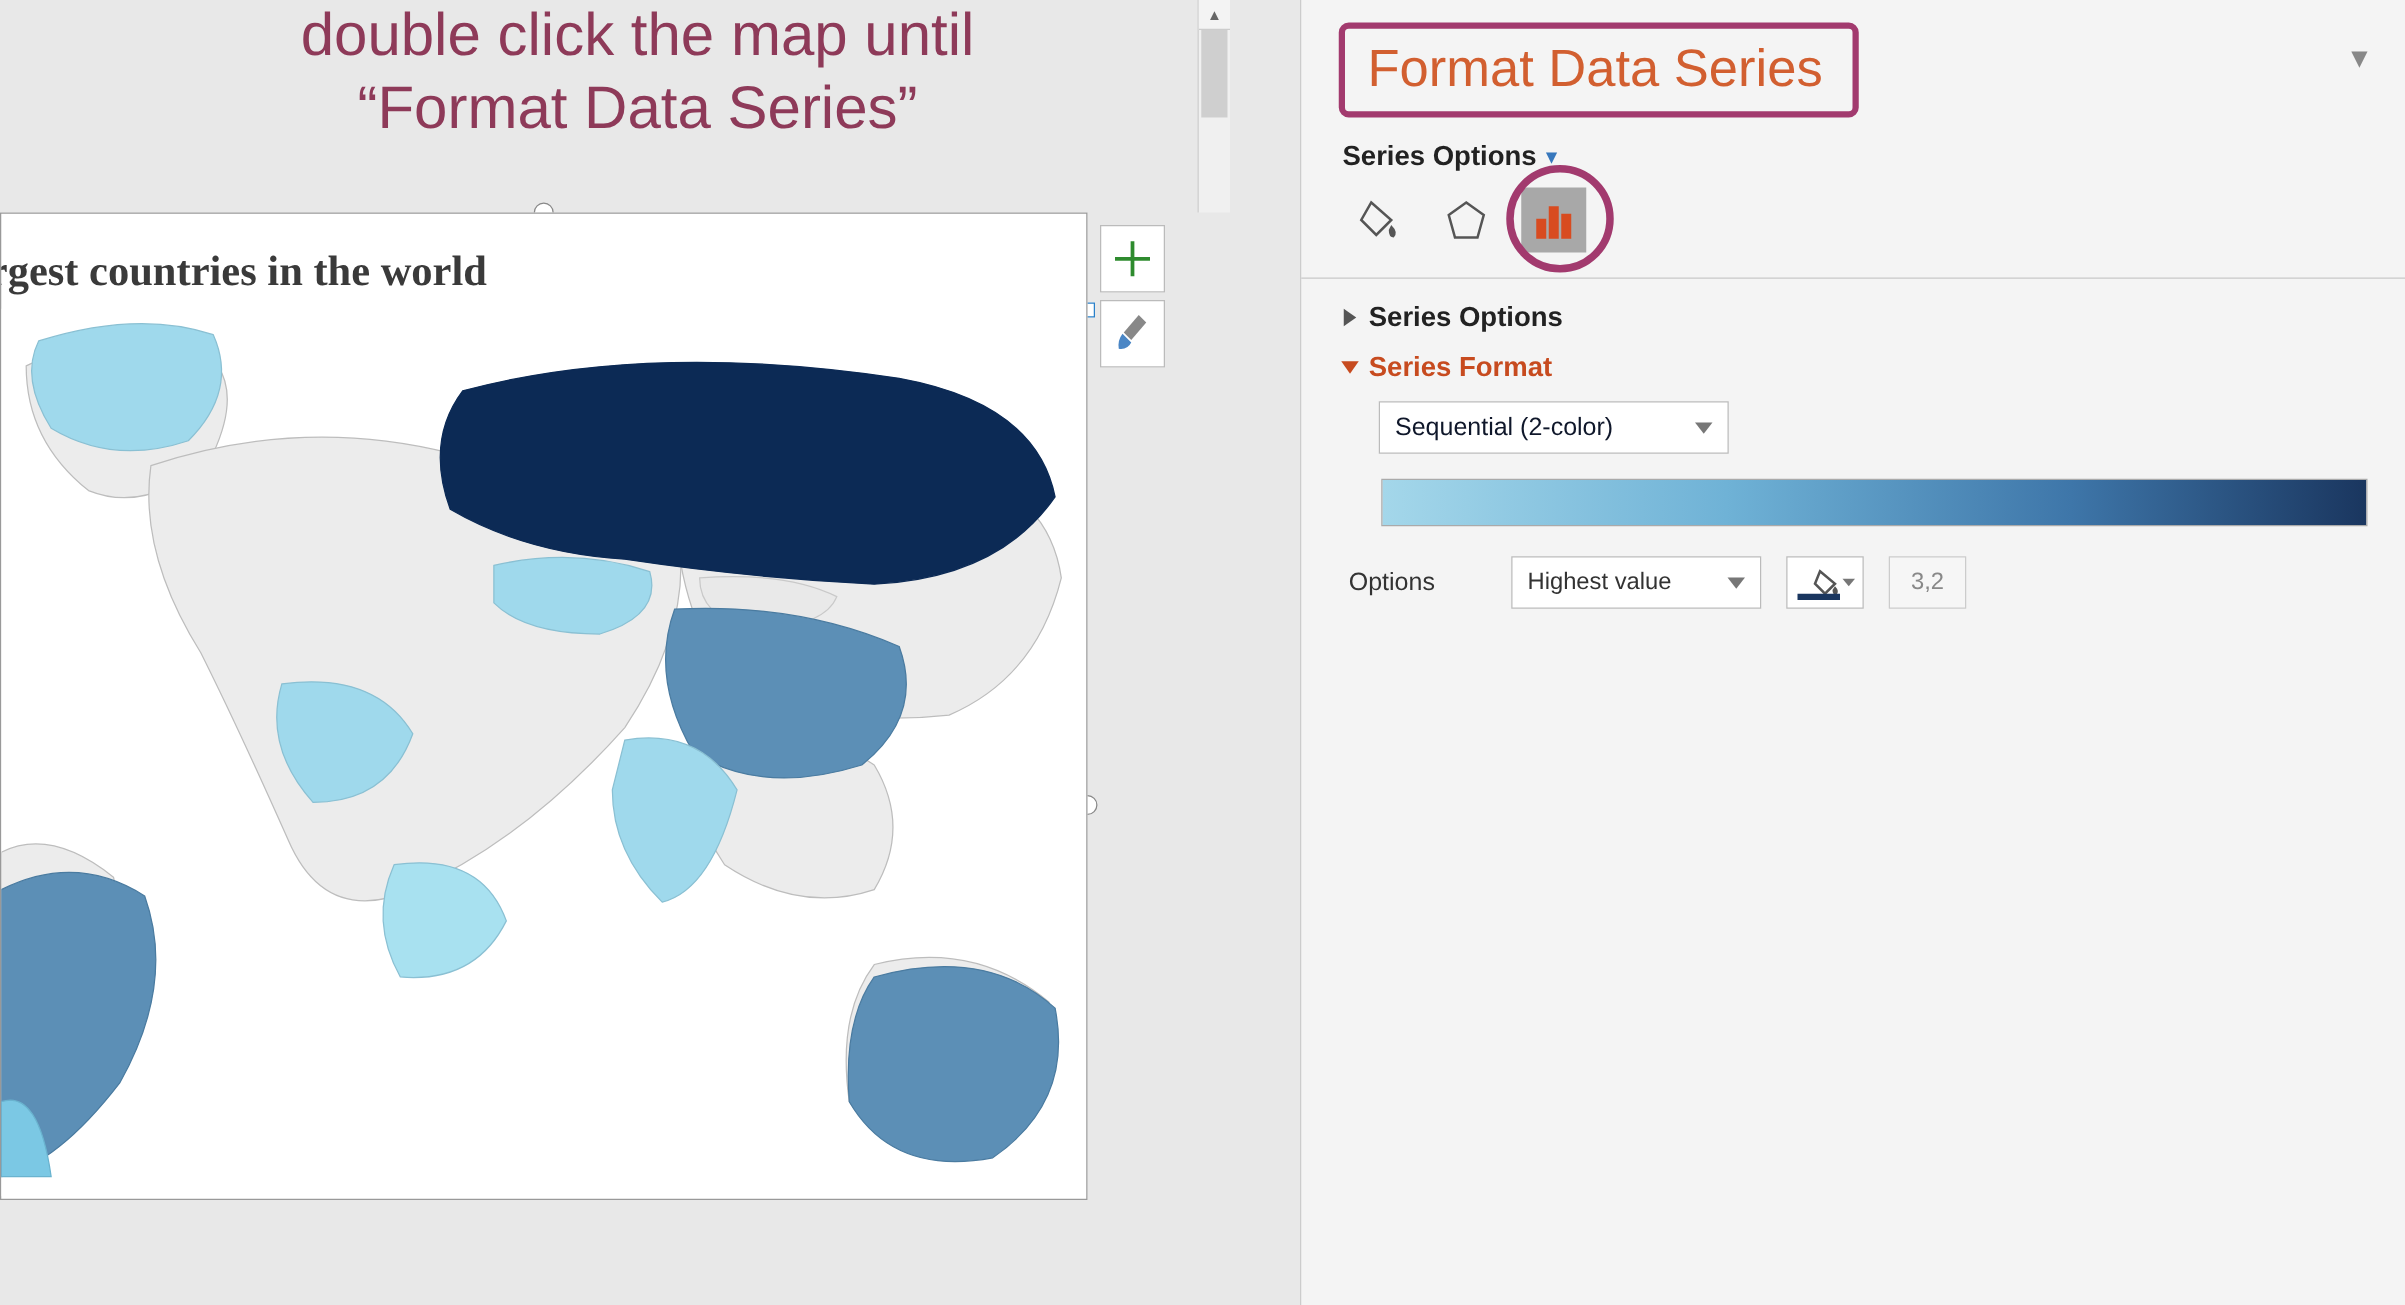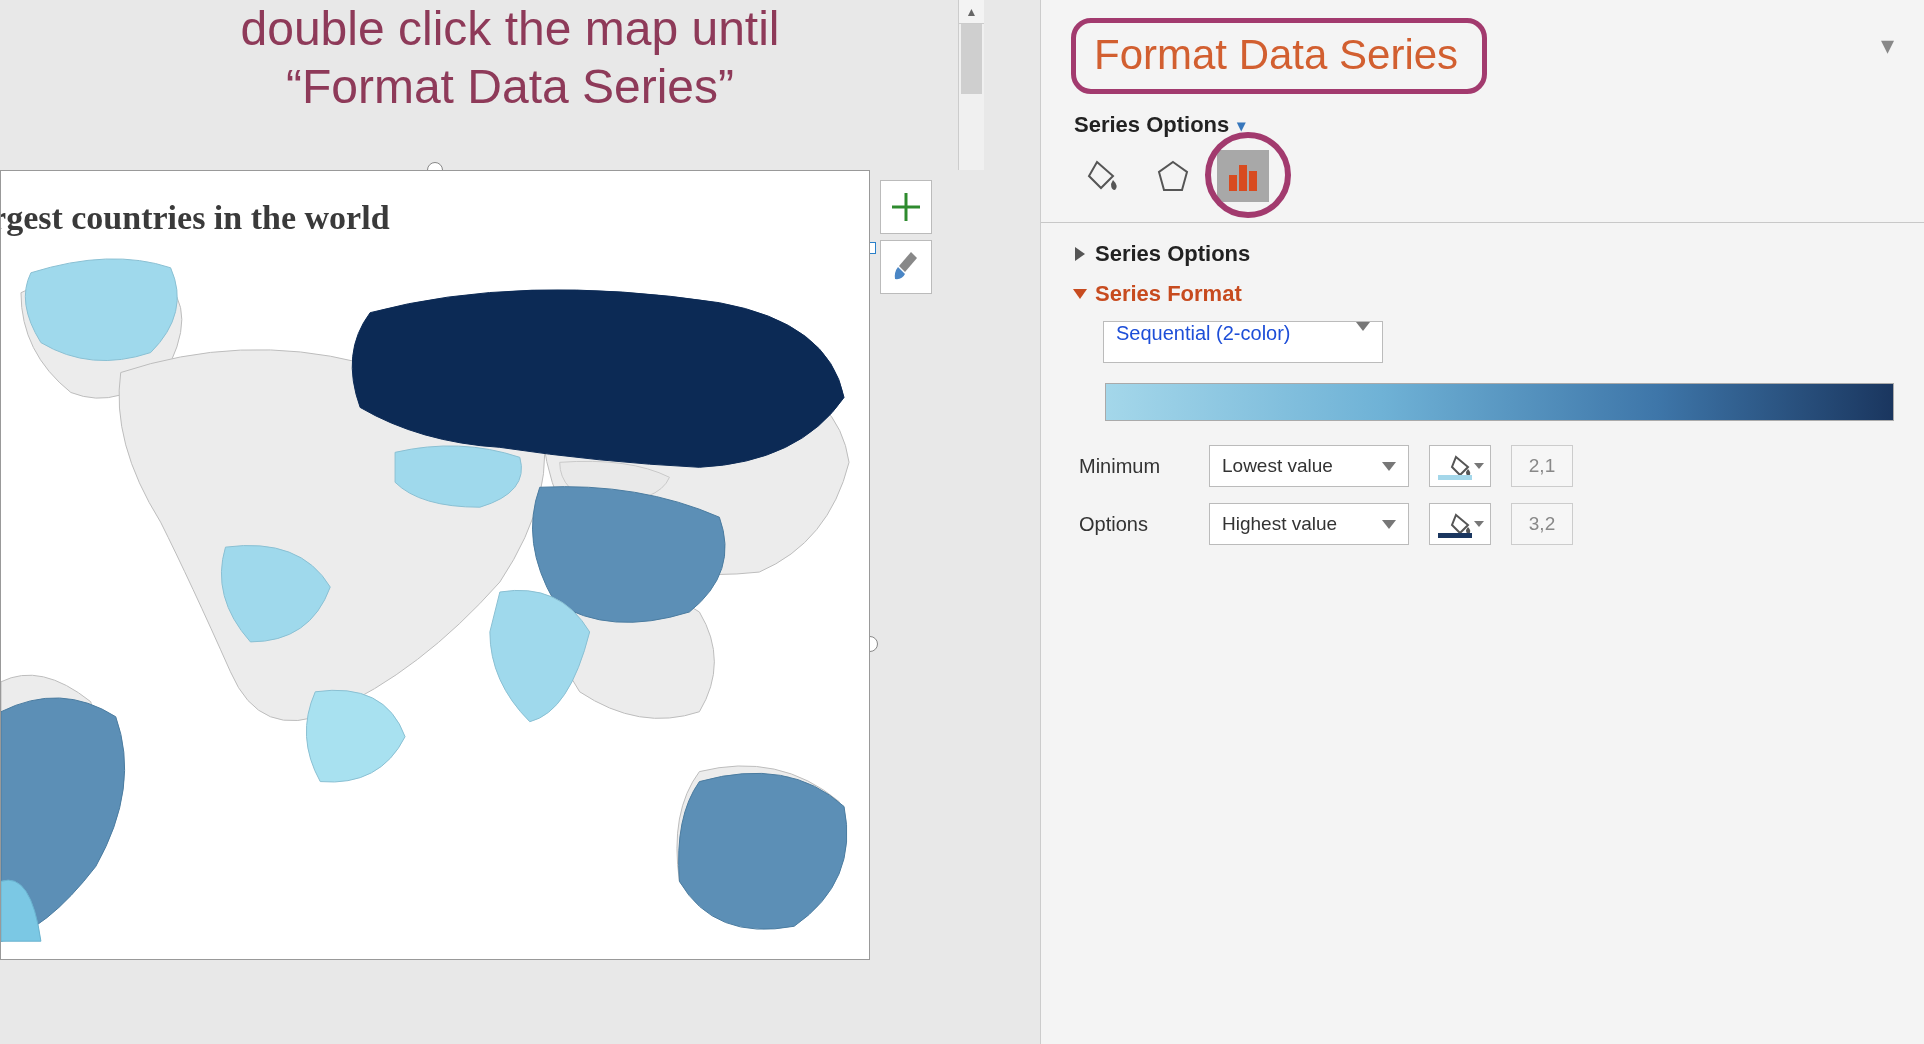--- a/index.html
+++ b/index.html
@@ -118,21 +118,21 @@
     left: 1040px;
     top: 0;
     right: 0;
     height: 1044px;
     background: #f4f4f4;
     border-left: 1px solid #ccc;
     padding: 18px 30px 0 30px;
   }
   .pane-title-box {
     border: 5px solid #a23a6e;
-    border-radius: 20px;
+    border-radius: 8px;
     padding: 8px 24px 10px 18px;
     display: inline-block;
     margin-bottom: 12px;
   }
   .pane-title {
     font-size: 42px;
     color: #d25f30;
     font-family: "Segoe UI Light","Segoe UI",Arial,sans-serif;
     font-weight: 300;
   }
@@ -203,24 +203,25 @@
   }
   .section-row.expanded .label {
     color:#c74b1f; font-weight:600;
   }
   .section-row .label { font-weight:600;}
   .dropdown-field {
     background:#fff;
     border:1px solid #bbb;
     height:42px;
     display:flex;
+    align-items:center;
     justify-content:space-between;
     padding:0 12px;
     font-size:20px;
-    color:#1d4ed8;
+    color:#0f172a;
     margin: 8px 0 20px 32px;
     width: 280px;
     cursor:pointer;
   }
   .dropdown-caret {
     width:0;height:0;
     border-left:7px solid transparent;
     border-right:7px solid transparent;
     border-top:9px solid #777;
   }
@@ -382,36 +383,20 @@
     <span class="label">Series Format</span>
   </div>
 
   <div class="dropdown-field">
     <span>Sequential (2-color)</span>
     <span class="dropdown-caret"></span>
   </div>
 
   <div class="gradient-bar"></div>
 
-  <div class="minmax-row">
-    <div class="minmax-label">Minimum</div>
-    <div class="mm-select">
-      <span>Lowest value</span>
-      <span class="dropdown-caret"></span>
-    </div>
-    <div class="color-chip">
-      <svg class="bucket" viewBox="0 0 24 22">
-        <path d="M8 2 L20 12 L12 20 L4 12 Z" fill="none" stroke="#555" stroke-width="2"></path>
-        <path d="M20 14 Q24 18 21 21 Q18 21 18 17 Z" fill="#555"></path>
-      </svg>
-      <div class="bar" style="background:#a4d7ea"></div>
-      <span class="mini-caret"></span>
-    </div>
-    <div class="num-box">2,1</div>
-  </div>
 
   <div class="minmax-row">
     <div class="minmax-label">Options</div>
     <div class="mm-select">
       <span>Highest value</span>
       <span class="dropdown-caret"></span>
     </div>
     <div class="color-chip">
       <svg class="bucket" viewBox="0 0 24 22">
         <path d="M8 2 L20 12 L12 20 L4 12 Z" fill="none" stroke="#555" stroke-width="2"></path>

